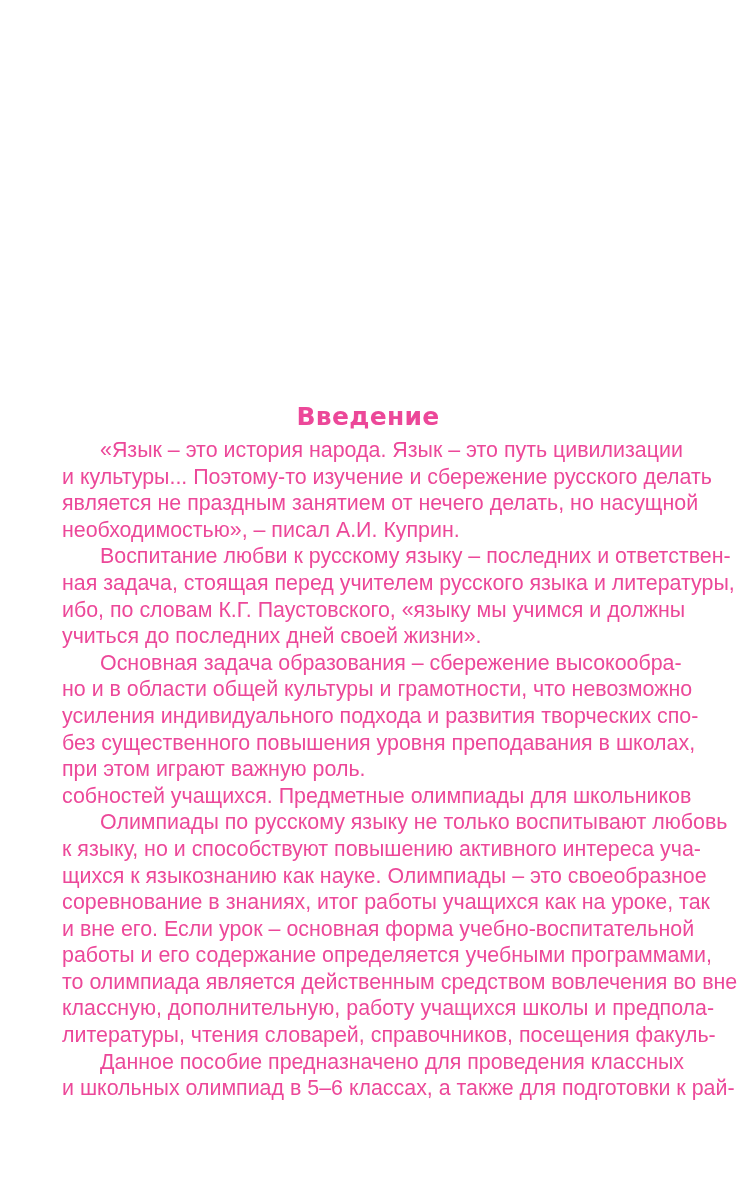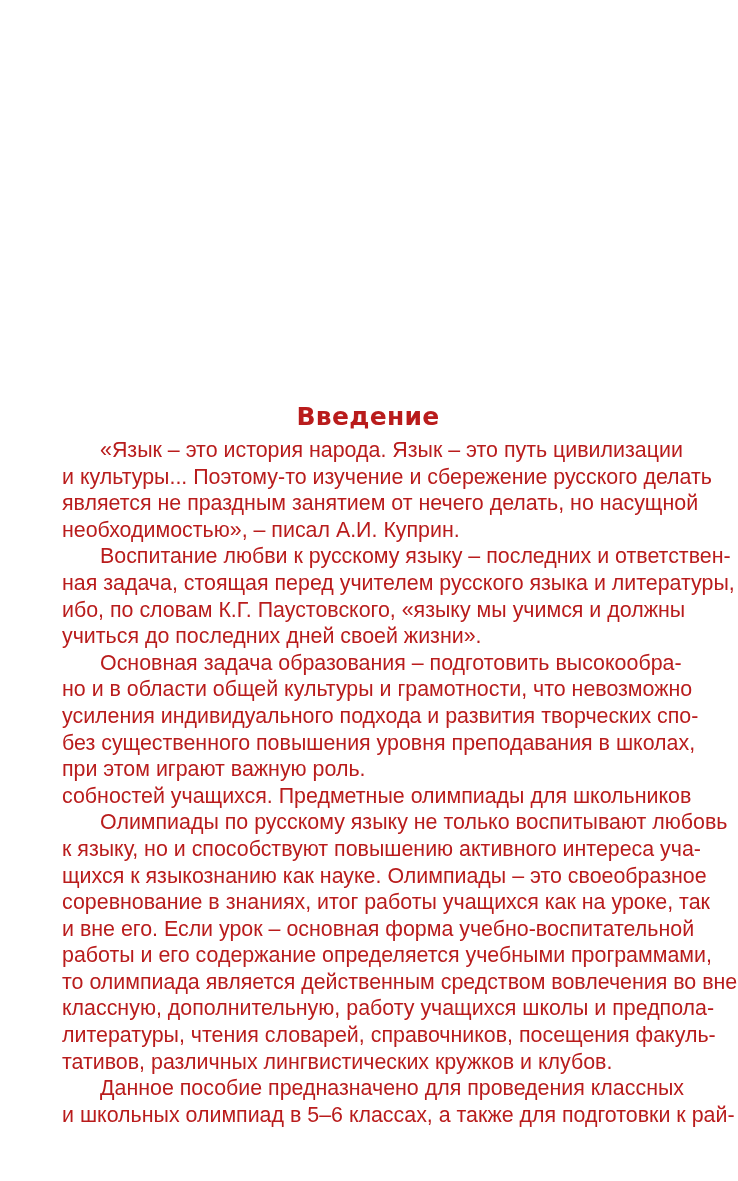--- a/index.html
+++ b/index.html
@@ -1,17 +1,17 @@
 <!DOCTYPE html>
 <html><head>
 <meta charset="utf-8">
 <style>
   html, body { margin: 0; padding: 0; background: #ffffff; }
   body { width: 738px; height: 1181px; position: relative; overflow: hidden; }
-  .page { position: absolute; left: 62px; top: 401px; width: 612px; color: #b91c1c; }
+  .page { position: absolute; left: 62px; top: 401px; width: 612px; color: #ec4899; }
   .title { font-family: "DejaVu Sans", sans-serif; font-weight: bold; font-size: 25px; text-align: center; margin: 0 0 4px 0; line-height: 32px; letter-spacing: 0.3px; }
   .para { font-family: Liberation Sans, sans-serif; font-size: 21.4px; line-height: 26.6px; text-align: justify; margin: 0; text-indent: 38px; }
   .line { display: block; text-align: justify; text-align-last: justify; white-space: nowrap; }
   .line.last { text-align-last: left; }
   .line.first { padding-left: 38px; }
   .para { text-indent: 0; }
 </style>
 </head>
 <body>
 
@@ -24,37 +24,36 @@
         <span class="line">является не праздным занятием от нечего делать, но насущной</span>
         <span class="line last">необходимостью», – писал А.И. Куприн.</span>
       </p>
       <p class="para">
         <span class="line first">Воспитание любви к русскому языку – последних и ответствен-</span>
         <span class="line">ная задача, стоящая перед учителем русского языка и литературы,</span>
         <span class="line">ибо, по словам К.Г. Паустовского, «языку мы учимся и должны</span>
         <span class="line last">учиться до последних дней своей жизни».</span>
       </p>
       <p class="para">
-        <span class="line first">Основная задача образования – подготовить высокообра-</span>
+        <span class="line first">Основная задача образования – сбережение высокообра-</span>
         <span class="line">но и в области общей культуры и грамотности, что невозможно</span>
         <span class="line">усиления индивидуального подхода и развития творческих спо-</span>
         <span class="line">без существенного повышения уровня преподавания в школах,</span>
         <span class="line last">при этом играют важную роль.</span>
         <span class="line">собностей учащихся. Предметные олимпиады для школьников</span>
       </p>
       <p class="para">
         <span class="line first">Олимпиады по русскому языку не только воспитывают любовь</span>
         <span class="line">к языку, но и способствуют повышению активного интереса уча-</span>
         <span class="line">щихся к языкознанию как науке. Олимпиады – это своеобразное</span>
         <span class="line">соревнование в знаниях, итог работы учащихся как на уроке, так</span>
         <span class="line">и вне его. Если урок – основная форма учебно-воспитательной</span>
         <span class="line">работы и его содержание определяется учебными программами,</span>
         <span class="line">то олимпиада является действенным средством вовлечения во вне-</span>
         <span class="line">классную, дополнительную, работу учащихся школы и предпола-</span>
         <span class="line">литературы, чтения словарей, справочников, посещения факуль-</span>
-        <span class="line last">тативов, различных лингвистических кружков и клубов.</span>
       </p>
       <p class="para">
         <span class="line first">Данное пособие предназначено для проведения классных</span>
         <span class="line">и школьных олимпиад в 5–6 классах, а также для подготовки к рай-</span>
       </p>
     </div>
 </div>
 
 </body></html>

